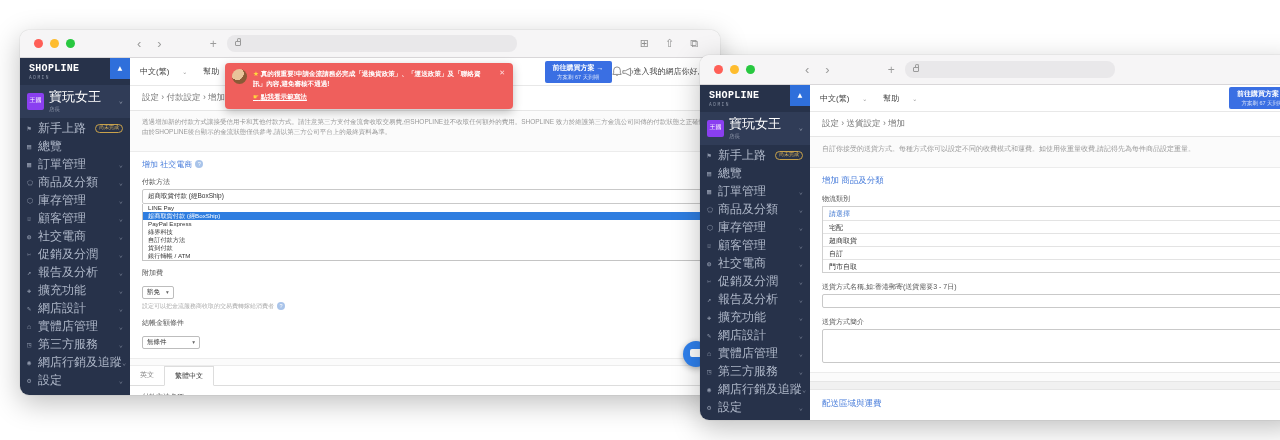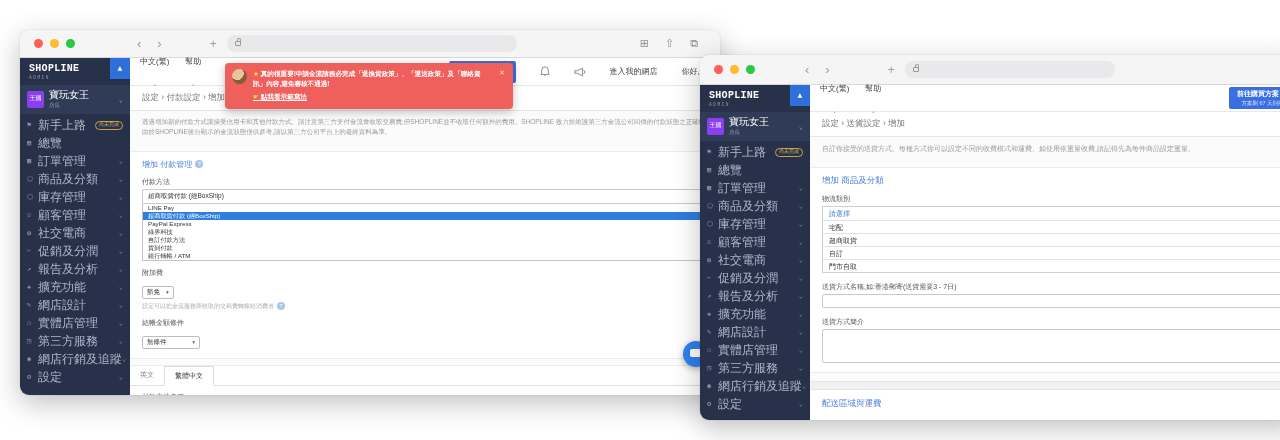--- a/index.html
+++ b/index.html
@@ -32,38 +32,38 @@
   
   .sidebar { width:110px; background:#27324a; flex:none; display:flex; flex-direction:column; overflow:hidden;font-family:Liberation Mono, monospace; }
   .sb-logo { display:flex; align-items:flex-start; padding:6px 0 5px 9px; position:relative; }
   .sb-logo .wordmark { color:#fff; font-weight:bold; font-size:10px; letter-spacing:.3px; line-height:1; }
   .sb-logo .adm { color:#8d96a9; font-size:4.5px; letter-spacing:1.5px; margin-top:1px; }
   .sb-logo .tri { position:absolute; right:0; top:0; width:20px; height:21px; background:#2f6fdb;
     color:#fff; font-size:8px; display:flex; align-items:center; justify-content:center; }
   .sb-store { background:#303c57; padding:5px 7px; display:flex; align-items:center; gap:5px; }
   .sb-store .avatar { width:17px; height:17px; background:#8a3ff0; color:#fff; font-size:6px;
     display:flex; align-items:center; justify-content:center; border-radius:2px; flex:none; line-height:1.1; text-align:center; }
-  .sb-store .nm { color:#fff; font-size:10px; line-height:1.2; }
+  .sb-store .nm { color:#fff; font-size:13px; line-height:1.2; }
   .sb-store .sub { color:#8d96a9; font-size:5.5px; }
   .sb-store .ch { margin-left:auto; color:#8d96a9; font-size:7px; }
   .s-menu { flex:1; padding-top:2px; }
   .s-item { height:18px; display:flex; align-items:center; padding:0 7px; color:#aeb7c8; cursor:pointer; }
   .s-ic { width:11px; font-size:7px; color:#8d96a9; flex:none; }
   .s-lb { font-size:12px; white-space:nowrap; }
   .s-ch { margin-left:auto; font-size:7px; color:#707a8e; line-height:0; }
   .s-badge { margin-left:auto; border:1px solid #c9a24b; color:#d9b35c; font-size:5px;
     padding:0px 3px; border-radius:6px; line-height:7px; white-space:nowrap; }
 
   
   .content { flex:1; display:flex; flex-direction:column; background:#fbfbfb; min-width:0; }
   .topbar { height:28px; background:#fff; border-bottom:1px solid #e8e8e8; display:flex;
     align-items:center; padding:0 10px; gap:16px; font-size:8px; color:#444; flex:none; position:relative; }
-  .tb-item { display:flex; align-items:center; gap:13px; cursor:pointer;flex-direction:column; }
+  .tb-item { display:flex; align-items:center; gap:13px; cursor:pointer; }
   .tb-item .c { color:#999; font-size:6px; }
-  .tb-right { margin-left:auto; display:flex; align-items:center; gap:24px; }
+  .tb-right { margin-left:auto; display:flex; align-items:center; gap:0; }
   .plan-btn { background:#3a6fe3; color:#fff; border:none; border-radius:2px; padding:2px 8px;
     text-align:center; cursor:pointer; font-family:inherit; }
   .plan-btn .l1 { font-size:7px; font-weight:bold; display:block; }
   .plan-btn .l2 { font-size:5.5px; opacity:.78; display:block; margin-top:1px; }
   .tb-ic svg { display:block; }
   .tb-link { font-size:8px; color:#444; white-space:nowrap; cursor:pointer; }
 
   .breadcrumb { background:#fff; border-bottom:1px solid #e6e6e6; padding:6px 12px; font-size:8.5px; color:#777; flex:none; }
 
   .page { flex:1; overflow:hidden; }
@@ -267,21 +267,21 @@
         </div>
       </div>
 
       <div class="breadcrumb">設定 › 付款設定 › 增加</div>
 
       <div class="page">
         <p class="intro">透過增加新的付款方式讓接受信用卡和其他付款方式。請注意第三方支付金流會收取交易費,但SHOPLINE並不收取任何額外的費用。SHOPLINE 致力於維護第三方金流公司回傳的付款狀態之正確性,由於SHOPLINE後台顯示的金流狀態僅供參考,請以第三方公司平台上的最終資料為準。</p>
 
         <section class="card">
           <div class="card-title">
-            <span>增加 付款管理</span>
+            <span>增加 社交電商</span>
             <span class="qmark">?</span>
           </div>
           <div class="f-label">付款方法</div>
           <div class="sel-box">超商取貨付款 (經BoxShip)</div>
           <div class="opt-list">
               <div class="opt">LINE Pay</div>
               <div class="opt sel">超商取貨付款 (經BoxShip)</div>
               <div class="opt">PayPal Express</div>
               <div class="opt">綠界科技</div>
               <div class="opt">自訂付款方法</div>

